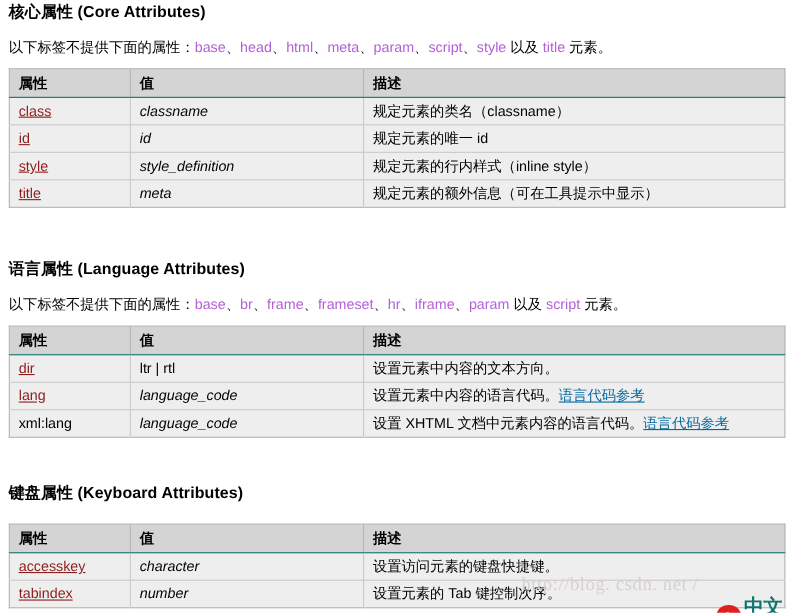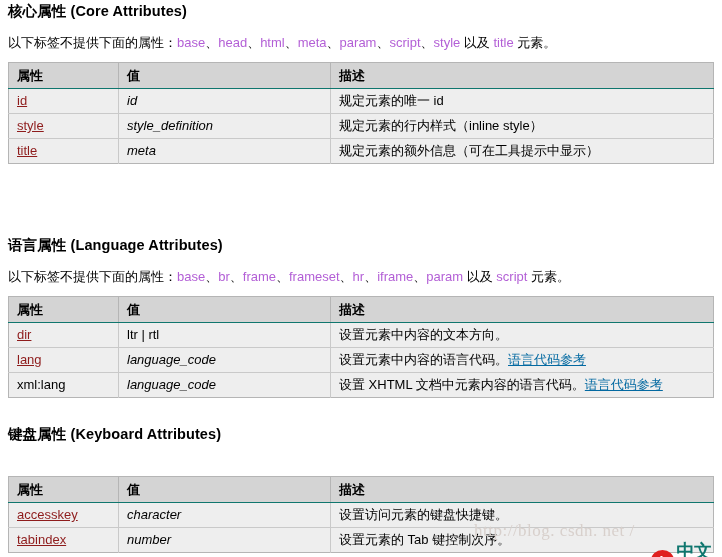--- a/index.html
+++ b/index.html
@@ -177,20 +177,25 @@
         </colgroup>
       <thead>
         <tr>
           <th>属性</th>
           <th>值</th>
           <th>描述</th>
         </tr>
       </thead>
       <tbody>
         <tr>
+          <td><a class="attr-link" href="#">class</a></td>
+          <td class="val-cell">classname</td>
+          <td>规定元素的类名（classname）</td>
+        </tr>
+        <tr>
           <td><a class="attr-link" href="#">id</a></td>
           <td class="val-cell">id</td>
           <td>规定元素的唯一 id</td>
         </tr>
         <tr>
           <td><a class="attr-link" href="#">style</a></td>
           <td class="val-cell">style_definition</td>
           <td>规定元素的行内样式（inline style）</td>
         </tr>
         <tr>
@@ -235,21 +240,21 @@
         </tr>
         <tr>
           <td><span class="plain-attr">xml:lang</span></td>
           <td class="val-cell">language_code</td>
           <td><span>设置 XHTML 文档中元素内容的语言代码。</span><a class="inline-link" href="#">语言代码参考</a></td>
         </tr>
       </tbody>
     </table>
   </div>
 
-  <h3 class="section-heading abs" style="left:8px; top:427px;">键盘属性 (Keyboard Attributes)</h3>
+  <h3 class="section-heading abs" style="left:8px; top:442px;">键盘属性 (Keyboard Attributes)</h3>
 
   <div class="abs" style="left:8px; top:476px;">
     <table class="attr-table">
       <colgroup>
           <col class="c1">
           <col class="c2">
           <col class="c3">
         </colgroup>
       <thead>
         <tr>

